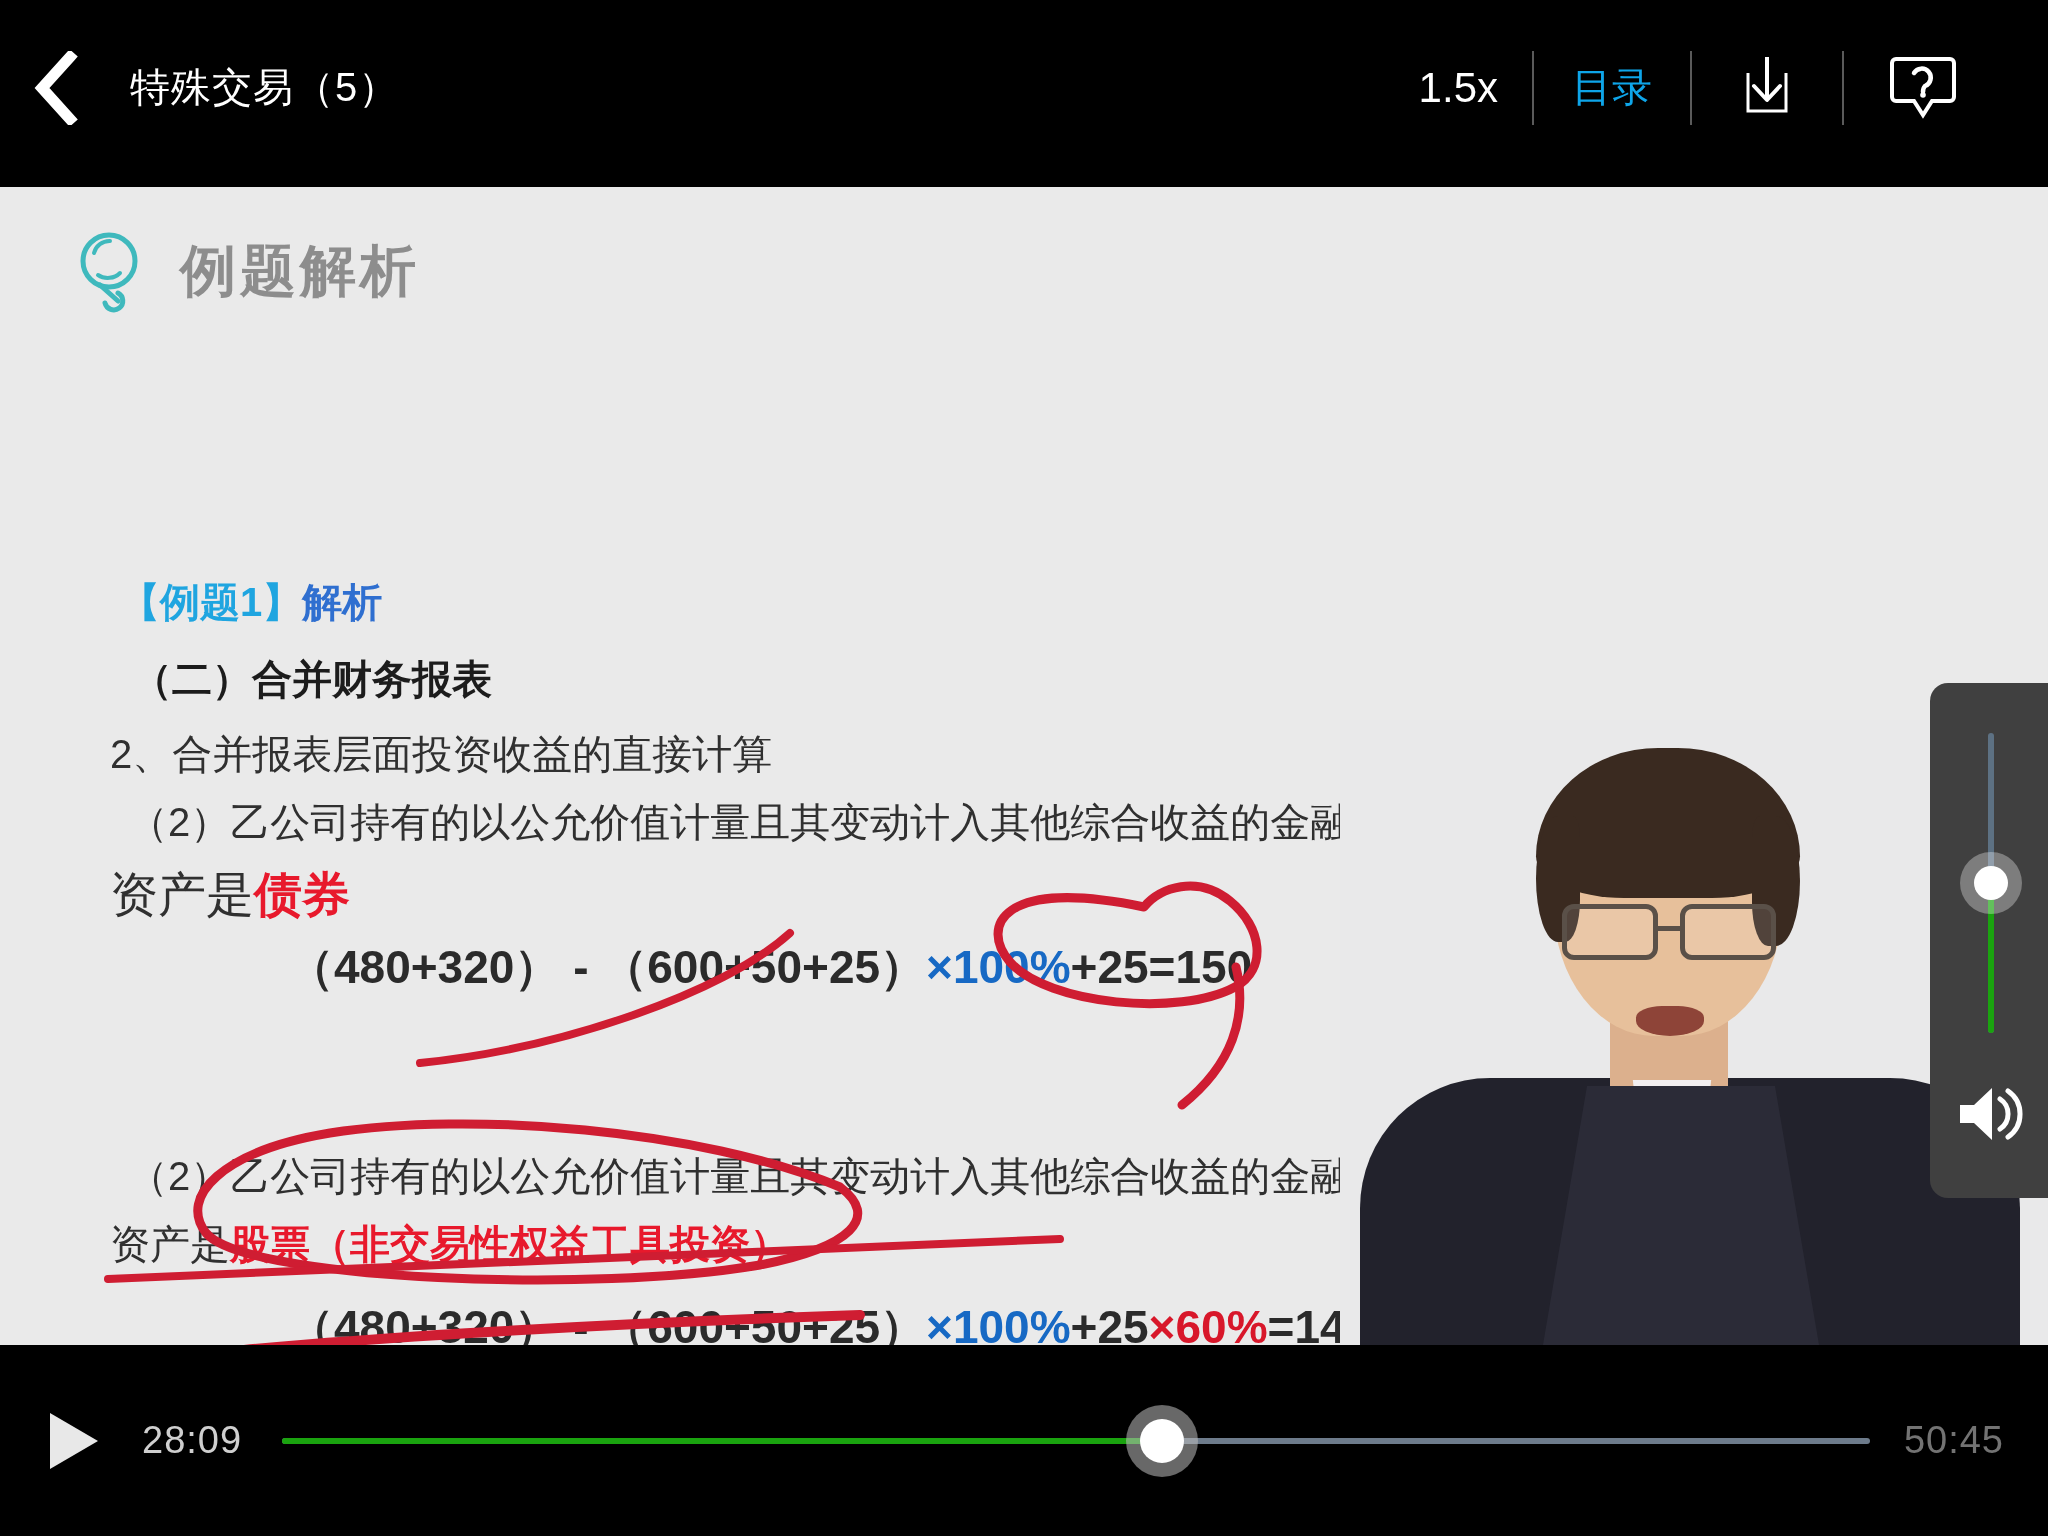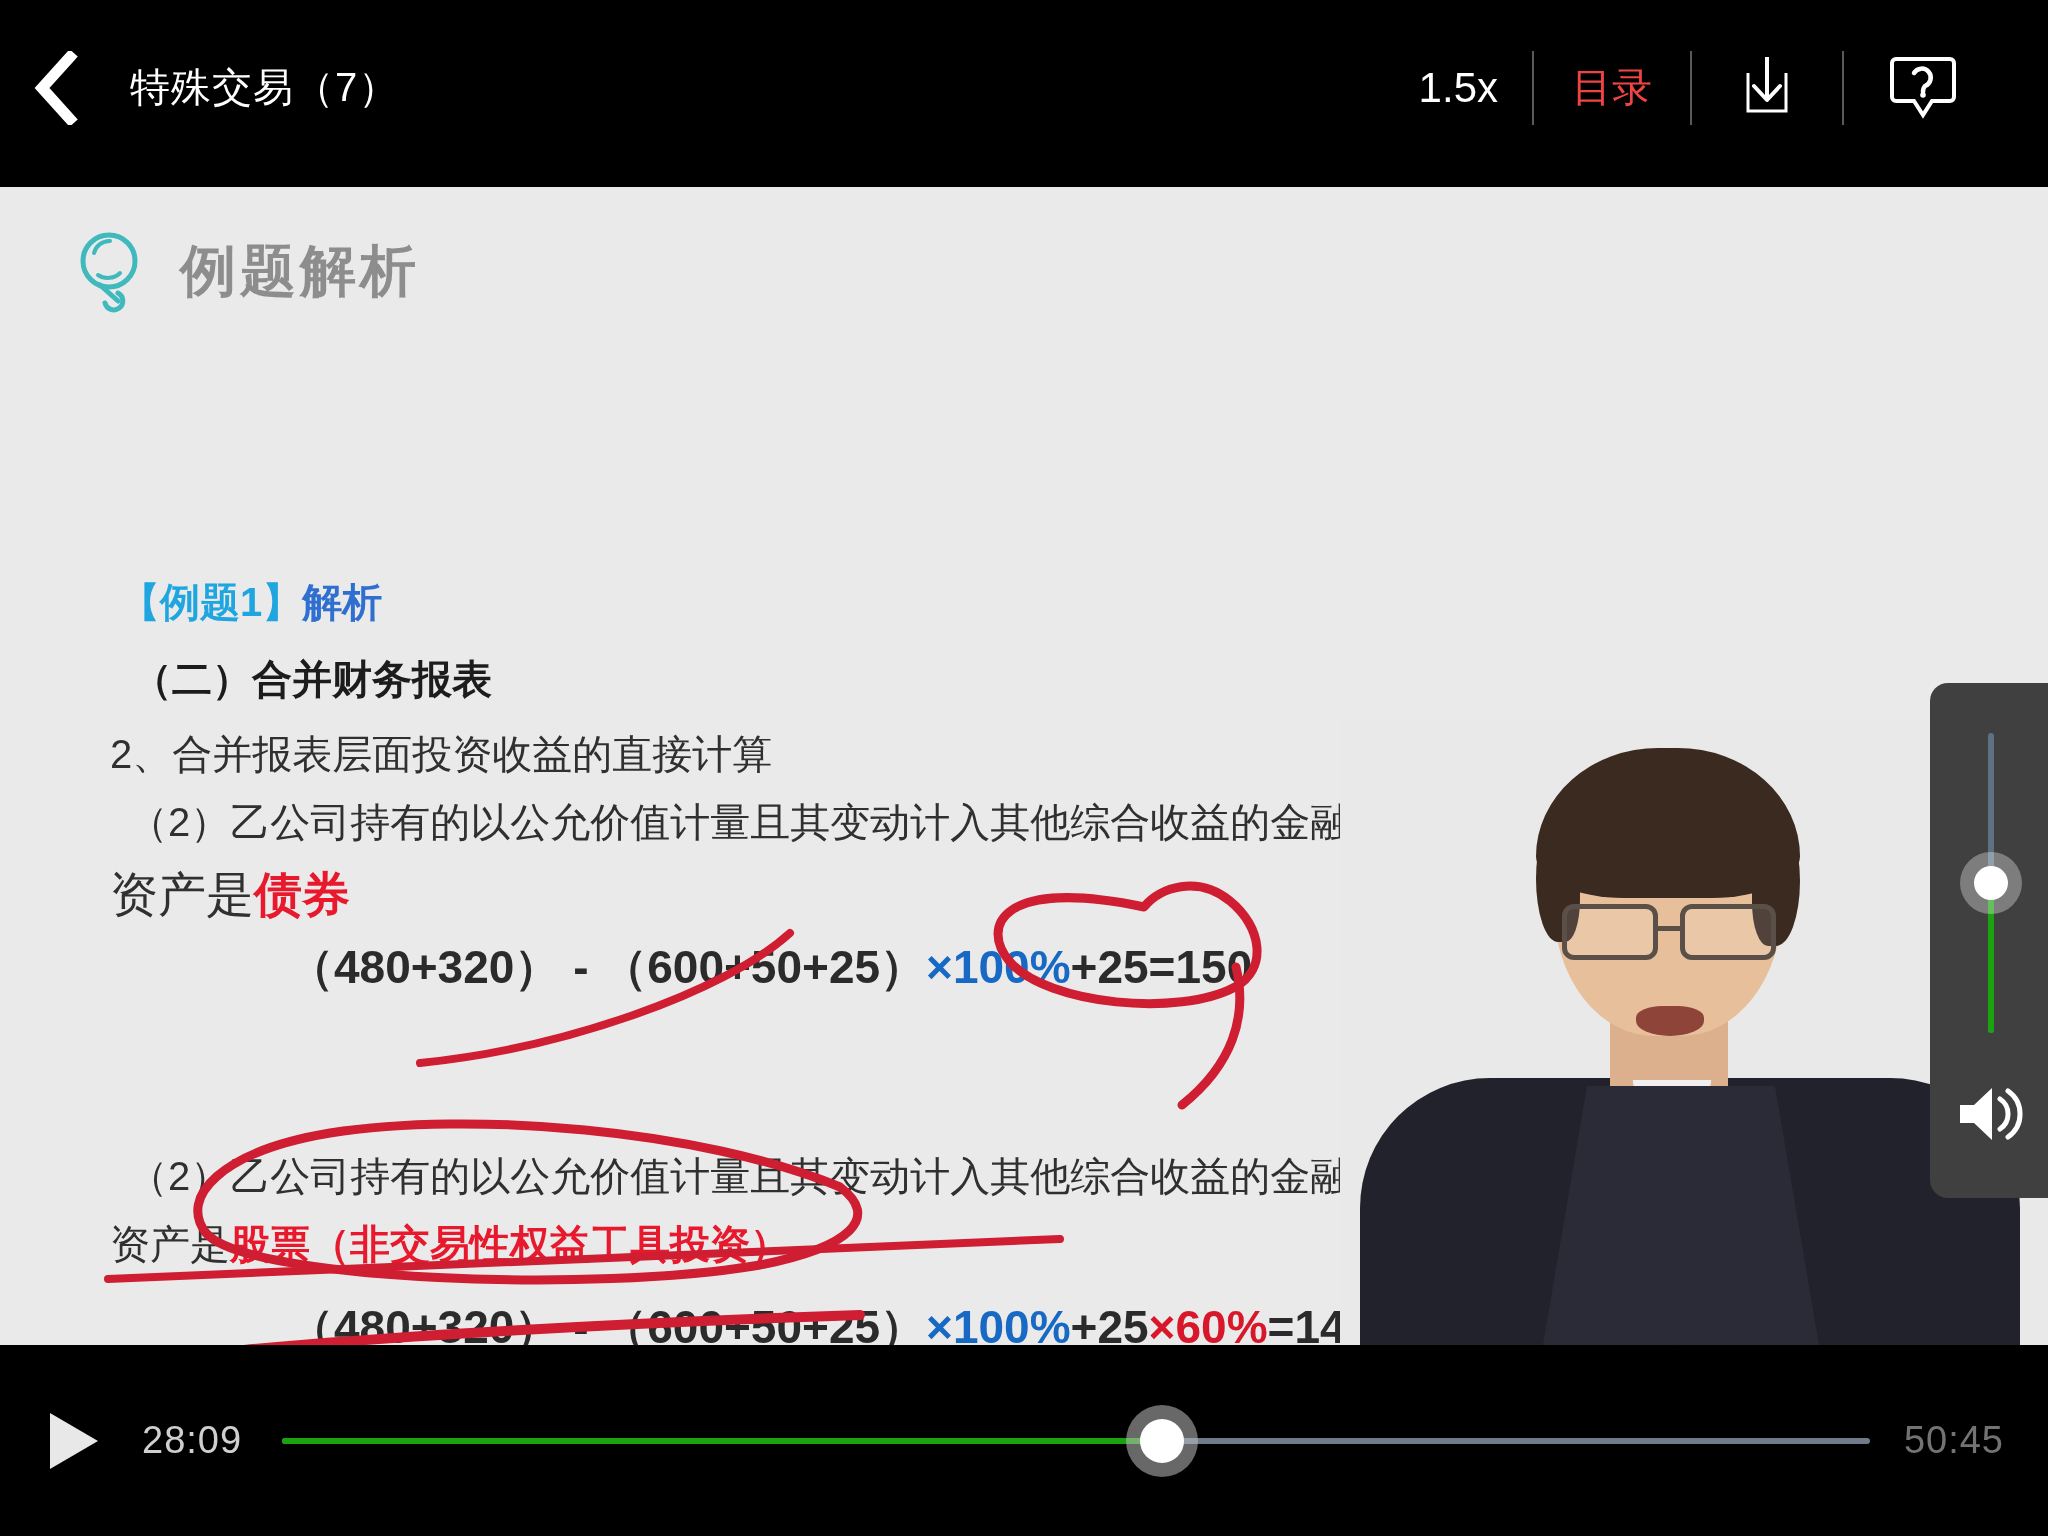--- a/index.html
+++ b/index.html
@@ -11,21 +11,21 @@
   
   .topbar { position:absolute; left:0; top:0; width:2048px; height:175px; background:#000;
             display:flex; align-items:center; }
   .back-btn { width:110px; height:175px; display:flex; align-items:center; justify-content:center;
               cursor:pointer; }
   .back-btn svg { display:block; }
   .video-title { color:#fff; font-size:40px; letter-spacing:1px; margin-left:20px; white-space:nowrap; }
   .topbar-right { margin-left:auto; display:flex; align-items:center; height:175px; padding-right:46px; }
   .tb-item { display:flex; align-items:center; justify-content:center; color:#fff; cursor:pointer; }
   .speed-label { font-size:42px; color:#fff; letter-spacing:0px; padding:0 34px; }
-  .catalog-label { font-size:40px; color:#ef4444; padding:0 38px; white-space:nowrap; }
+  .catalog-label { font-size:40px; color:#0ea5e9; padding:0 38px; white-space:nowrap; }
   .tb-sep { width:2px; height:74px; background:#5a5a5a; }
   .icon-box { padding:0 44px; display:flex; align-items:center; justify-content:center; }
 
   
   .stage { position:absolute; left:0; top:175px; width:2048px; height:1170px; background:#000; overflow:hidden; }
   .slide-full { position:absolute; left:0; top:12px; width:2048px; height:1158px; background:#eaeaea; }
 
   
   .slide-head { position:absolute; left:78px; top:42px; display:flex; align-items:center; }
   .bulb { width:62px; height:86px; position:relative; }
@@ -120,21 +120,21 @@
 <div class="screen">
 
   <div class="topbar">
     <div class="back-btn">
       <span>
         <svg width="46" height="74" viewBox="0 0 46 74">
           <path d="M38 6 L10 37 L38 68" fill="none" stroke="#fff" stroke-width="11" stroke-linecap="square" stroke-linejoin="miter"></path>
         </svg>
       </span>
     </div>
-    <div class="video-title">特殊交易（7）</div>
+    <div class="video-title">特殊交易（5）</div>
 
     <div class="topbar-right">
       <div class="tb-item speed-label">1.5x</div>
       <div class="tb-sep"></div>
       <div class="tb-item catalog-label">目录</div>
       <div class="tb-sep"></div>
       <div class="tb-item icon-box">
         <span>
           <svg width="62" height="62" viewBox="0 0 62 62">
             <path d="M12 18 L12 56 L50 56 L50 18" fill="none" stroke="#fff" stroke-width="3"></path>

